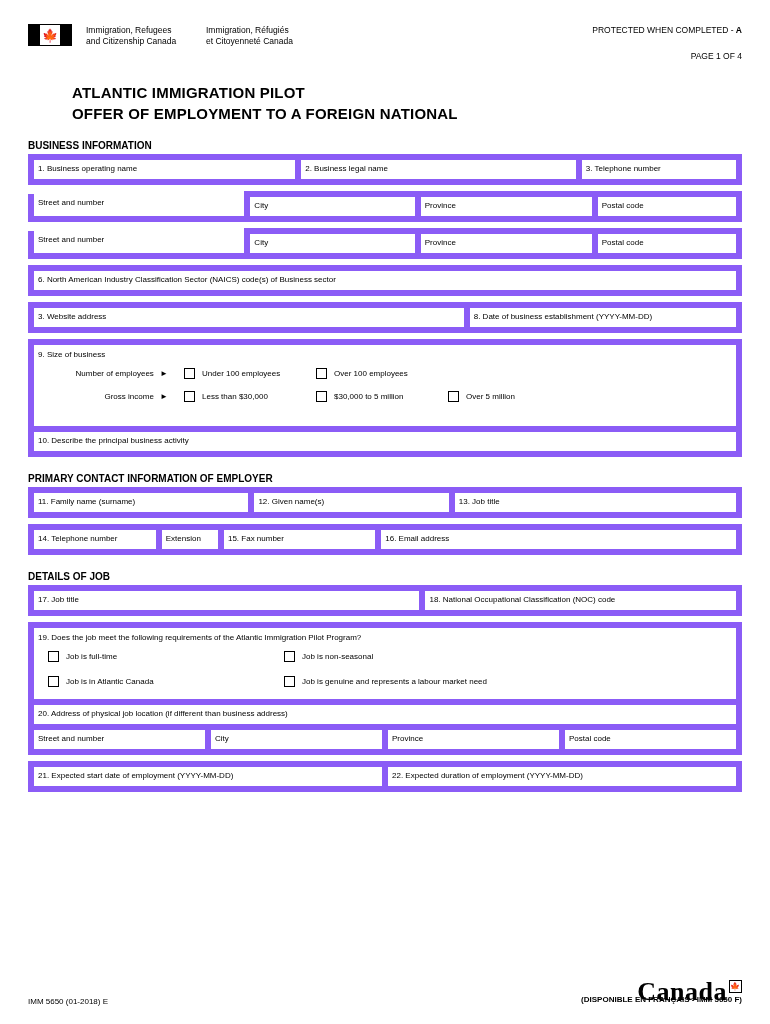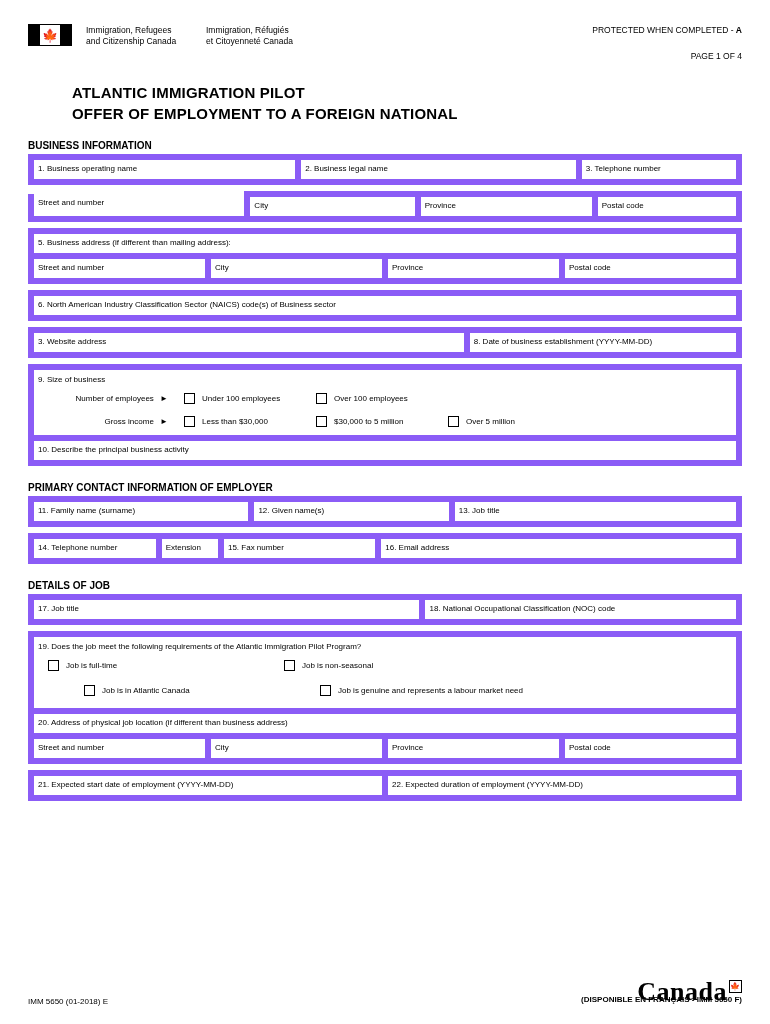--- a/index.html
+++ b/index.html
@@ -139,39 +139,39 @@
   }
 
   .size-rows {
     padding: 8px 10px 8px 10px;
   }
   .size-row {
     display: flex;
     align-items: center;
     margin-bottom: 12px;
   }
-  .size-row:last-child { margin-bottom: 0; }
+  .size-row:last-child { margin-bottom: 16px; }
   .size-row .rlabel {
     width: 140px;
     font-size: 8px;
     text-align: right;
     padding-right: 16px;
     box-sizing: border-box;
   }
   .size-row .arrow { margin-left: 4px; }
   .size-row .opt { width: 132px; }
 
   .req-rows {
     padding: 8px 10px 10px 14px;
   }
   .req-row {
     display: flex;
     margin-bottom: 14px;
   }
-  .req-row:last-child { margin-bottom: 2px; margin-left: 36px; }
+  .req-row:last-child { margin-bottom: 2px; }
   .req-row .opt.c1 { width: 236px; }
 
   
   .footer {
     position: absolute;
     left: 28px;
     right: 28px;
     bottom: 18px;
     display: flex;
     align-items: flex-end;
@@ -267,23 +267,20 @@
       <td style="width:31%;" class="h44 nb-top"><span class="lbl">Street and number</span></td>
       <td style="width:24%;" class="h44"><span class="lbl">City</span></td>
       <td style="width:25%;" class="h44"><span class="lbl">Province</span></td>
       <td style="width:20%;" class="h44"><span class="lbl">Postal code</span></td>
     </tr>
   </tbody>
     </table>
 
   <table class="tbl mt6">
     <tbody>
-        <tr>
-      <td colspan="4"><span class="lbl">5. Business address (if different than mailing address):</span></td>
-    </tr>
     <tr>
       <td style="width:31%;" class="h44 nb-top"><span class="lbl">Street and number</span></td>
       <td style="width:24%;" class="h44"><span class="lbl">City</span></td>
       <td style="width:25%;" class="h44"><span class="lbl">Province</span></td>
       <td style="width:20%;" class="h44"><span class="lbl">Postal code</span></td>
     </tr>
   </tbody>
     </table>
 
   <table class="tbl mt6">

